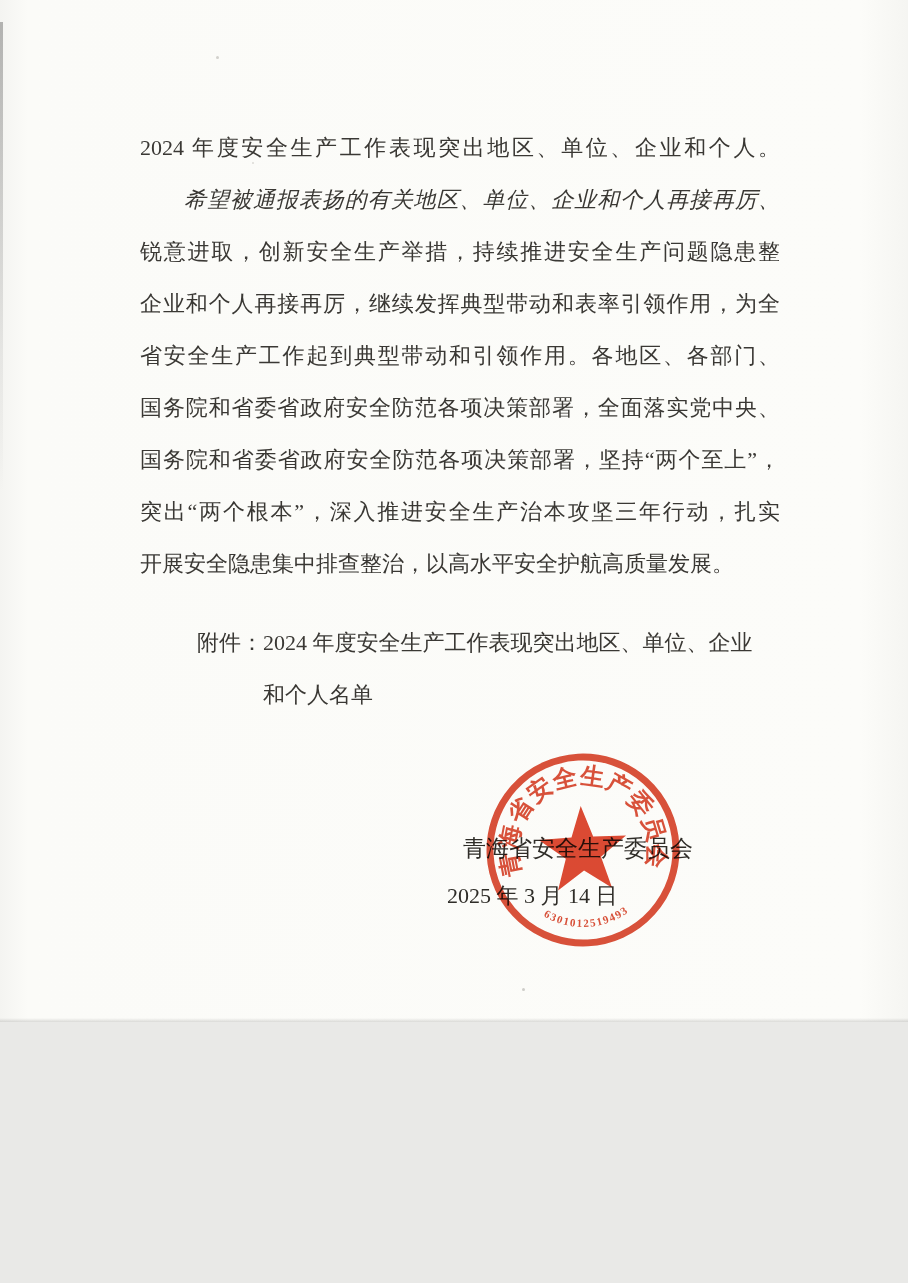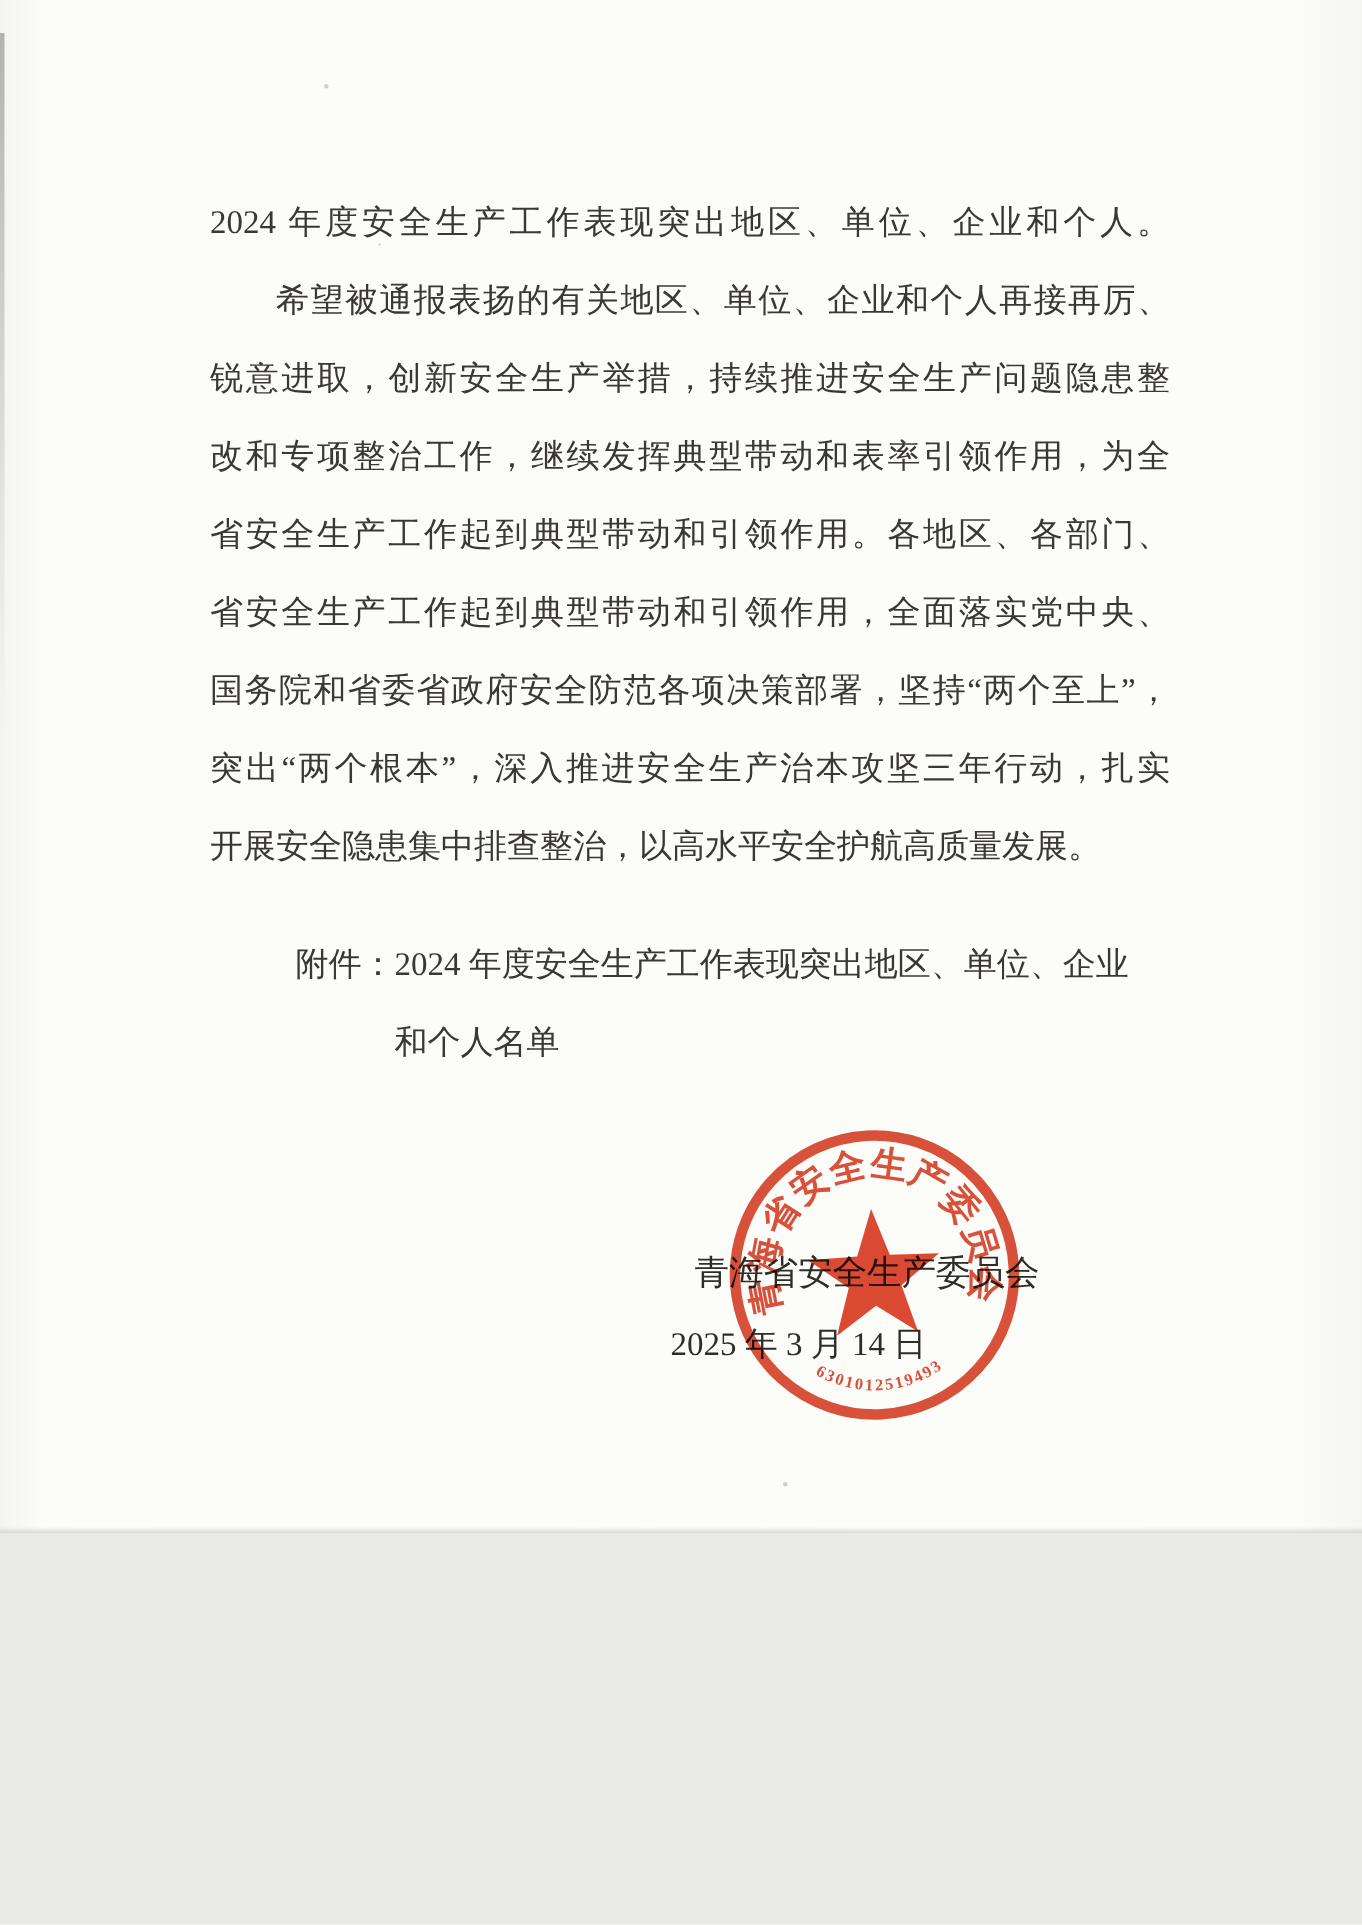--- a/index.html
+++ b/index.html
@@ -22,21 +22,21 @@
   .speck.s1{left:216px;top:56px;width:3px;height:3px;opacity:.5;}
   .speck.s2{left:522px;top:988px;width:3px;height:3px;opacity:.55;}
   .speck.s3{left:252px;top:162px;width:2px;height:2px;opacity:.4;}
 
   
   .body-text{position:absolute;left:140px;top:122px;width:640px;}
   .bl{
     height:52px;line-height:52px;font-size:22px;color:#3a3834;
     text-align:justify;text-align-last:justify;white-space:nowrap;
   }
-  .bl.indent{text-indent:44px;}
+  .bl.indent{text-indent:44px;font-style:italic;}
   .bl.no-just{text-align-last:left;white-space:normal;}
 
   
   .attach-line{position:absolute;font-size:22px;color:#3a3834;height:30px;line-height:30px;text-align:center;}
   .attach-1{left:197px;top:628px;}
   .attach-2{left:263px;top:680px;}
 
   
   .signature{
     position:absolute;left:447px;top:834px;width:262px;height:30px;line-height:30px;
@@ -68,23 +68,23 @@
   <div class="edge-left"></div>
   <div class="edge-bottom"></div>
   <div class="speck s1"></div>
   <div class="speck s2"></div>
   <div class="speck s3"></div>
 
   <div class="body-text">
     <div class="bl">2024 年度安全生产工作表现突出地区、单位、企业和个人。</div>
     <div class="bl indent">希望被通报表扬的有关地区、单位、企业和个人再接再厉、</div>
     <div class="bl">锐意进取，创新安全生产举措，持续推进安全生产问题隐患整</div>
-    <div class="bl">改和专项整治工作，继续发挥典型带动和表率引领作用，为全</div>
+    <div class="bl">企业和个人再接再厉，继续发挥典型带动和表率引领作用，为全</div>
     <div class="bl">省安全生产工作起到典型带动和引领作用。各地区、各部门、</div>
-    <div class="bl">省安全生产工作起到典型带动和引领作用，全面落实党中央、</div>
+    <div class="bl">国务院和省委省政府安全防范各项决策部署，全面落实党中央、</div>
     <div class="bl">国务院和省委省政府安全防范各项决策部署，坚持“两个至上”，</div>
     <div class="bl">突出“两个根本”，深入推进安全生产治本攻坚三年行动，扎实</div>
     <div class="bl no-just">开展安全隐患集中排查整治，以高水平安全护航高质量发展。</div>
   </div>
 
   <div class="attach-line attach-1">附件：2024 年度安全生产工作表现突出地区、单位、企业</div>
   <div class="attach-line attach-2">和个人名单</div>
 
   <div class="signature">青海省安全生产委员会</div>
   <div class="doc-date">2025 年 3 月 14 日</div>

